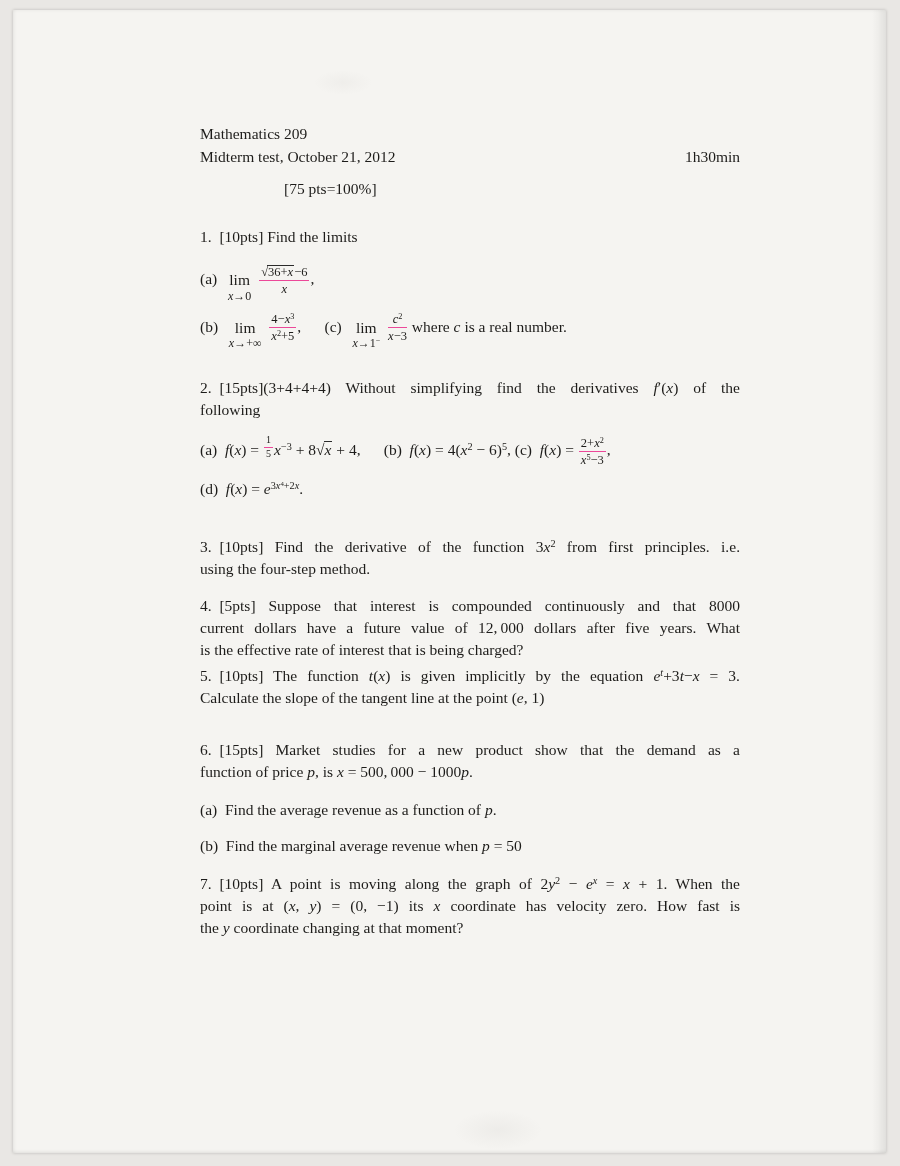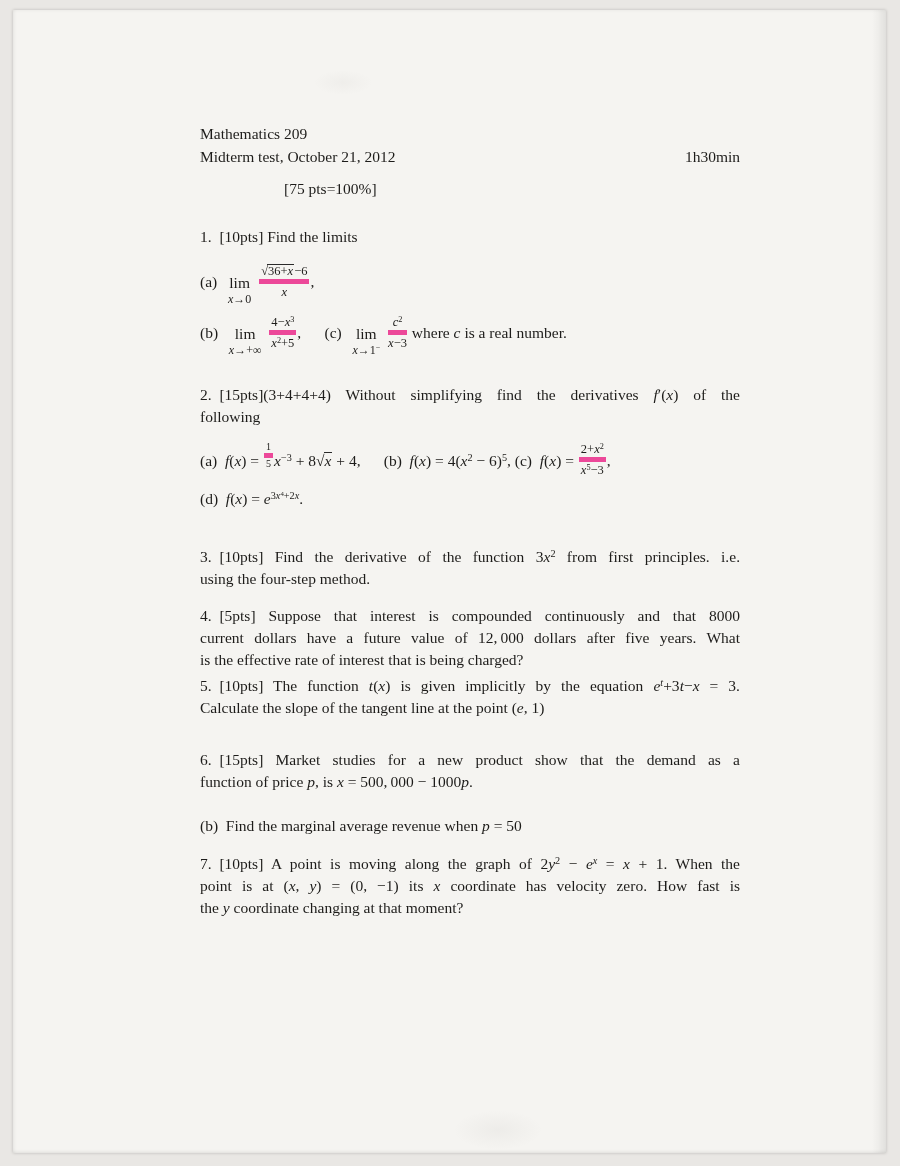--- a/index.html
+++ b/index.html
@@ -36,21 +36,21 @@
   .notice{margin-top:14px;text-align:center;font-style:italic;}
   .points{margin-top:10px;padding-left:84px;}
   .line{min-height:22px;}
   .full{text-align:justify;text-align-last:justify;}
   
   .rm{font-style:normal;}
   .it{font-style:italic;}
   .sup{font-size:66%;vertical-align:0.5em;line-height:0;}
   .frac{display:inline-block;vertical-align:-0.70em;text-align:center;
         font-size:12.5px;line-height:1.12;margin:0 1px;}
-  .frac .num{display:block;border-bottom:5px solid #ec4899;padding:0 2px 1px;}
+  .frac .num{display:block;border-bottom:1px solid #ec4899;padding:0 2px 1px;}
   .frac .den{display:block;padding-top:1px;}
   .sfrac{font-size:10px;vertical-align:-0.15em;margin-right:1px;line-height:1.05;}
   .lim{display:inline-block;text-align:center;vertical-align:-1.0em;line-height:1;margin:0 3px;}
   .lim .limop{display:block;}
   .lim .limsub{display:block;font-size:12px;margin-top:2px;}
   .sqrt{white-space:nowrap;}
   .sqrt .rad{margin-right:-1px;}
   .sqrt .radbody{display:inline-block;border-top:1px solid #2a2a2a;padding:0 1px;line-height:1.05;}
   
   .mrow{line-height:30px;}
@@ -58,21 +58,21 @@
   .mt-q1a{margin-top:16px;}
   .mt-q1bc{margin-top:10px;margin-bottom:6px;}
   .mt-q2{margin-top:28px;}
   .mt-q2abc{margin-top:14px;}
   .mt-q2d{margin-top:7px;}
   .mt-q3{margin-top:32px;}
   .mt-q4{margin-top:15px;}
   .mt-q5{margin-top:4px;}
   .mt-q6{margin-top:30px;}
   .mt-q6a{margin-top:16px;}
-  .mt-q6b{margin-top:22px;}
+  .mt-q6b{margin-top:14px;}
   .mt-q7{margin-top:16px;}
 </style>
 </head>
 <body>
 
 <div class="page">
   <div class="edge-streak"></div>
   <div class="smudge s1"></div>
   <div class="smudge s2"></div>
 
@@ -102,20 +102,21 @@
 
     <div class="line full mt-q4"><span class="rm">4. [5pts] Suppose that interest is compounded continuously and that 8000</span></div>
     <div class="line full"><span class="rm">current dollars have a future value of 12, 000 dollars after five years.  What</span></div>
     <div class="line"><span class="rm">is the effective rate of interest that is being charged?</span></div>
 
     <div class="line full mt-q5"><span class="rm">5. [10pts] The function </span><span class="it">t</span><span class="rm">(</span><span class="it">x</span><span class="rm">) is given implicitly by the equation </span><span class="it">e</span><span class="sup"><span class="it">t</span></span><span class="rm">+3</span><span class="it">t</span><span class="rm">−</span><span class="it">x</span><span class="rm"> = 3.</span></div>
     <div class="line"><span class="rm">Calculate the slope of the tangent line at the point (</span><span class="it">e</span><span class="rm">, 1)</span></div>
 
     <div class="line full mt-q6"><span class="rm">6. [15pts] Market studies for a new product show that the demand as a</span></div>
     <div class="line"><span class="rm">function of price </span><span class="it">p</span><span class="rm">, is </span><span class="it">x</span><span class="rm"> = 500, 000 − 1000</span><span class="it">p</span><span class="rm">.</span></div>
+    <div class="line mt-q6a"><span class="rm">(a) Find the average revenue as a function of </span><span class="it">p</span><span class="rm">.</span></div>
     <div class="line mt-q6b"><span class="rm">(b) Find the marginal average revenue when </span><span class="it">p</span><span class="rm"> = 50</span></div>
 
     <div class="line full mt-q7"><span class="rm">7. [10pts] A point is moving along the graph of 2</span><span class="it">y</span><span class="sup"><span class="rm">2</span></span><span class="rm"> − </span><span class="it">e</span><span class="sup"><span class="it">x</span></span><span class="rm"> = </span><span class="it">x</span><span class="rm"> + 1.  When the</span></div>
     <div class="line full"><span class="rm">point is at (</span><span class="it">x</span><span class="rm">, </span><span class="it">y</span><span class="rm">) = (0, −1) its </span><span class="it">x</span><span class="rm"> coordinate has velocity zero.  How fast is</span></div>
     <div class="line"><span class="rm">the </span><span class="it">y</span><span class="rm"> coordinate changing at that moment?</span></div>
 
   </div>
 </div>
 
 </body></html>

